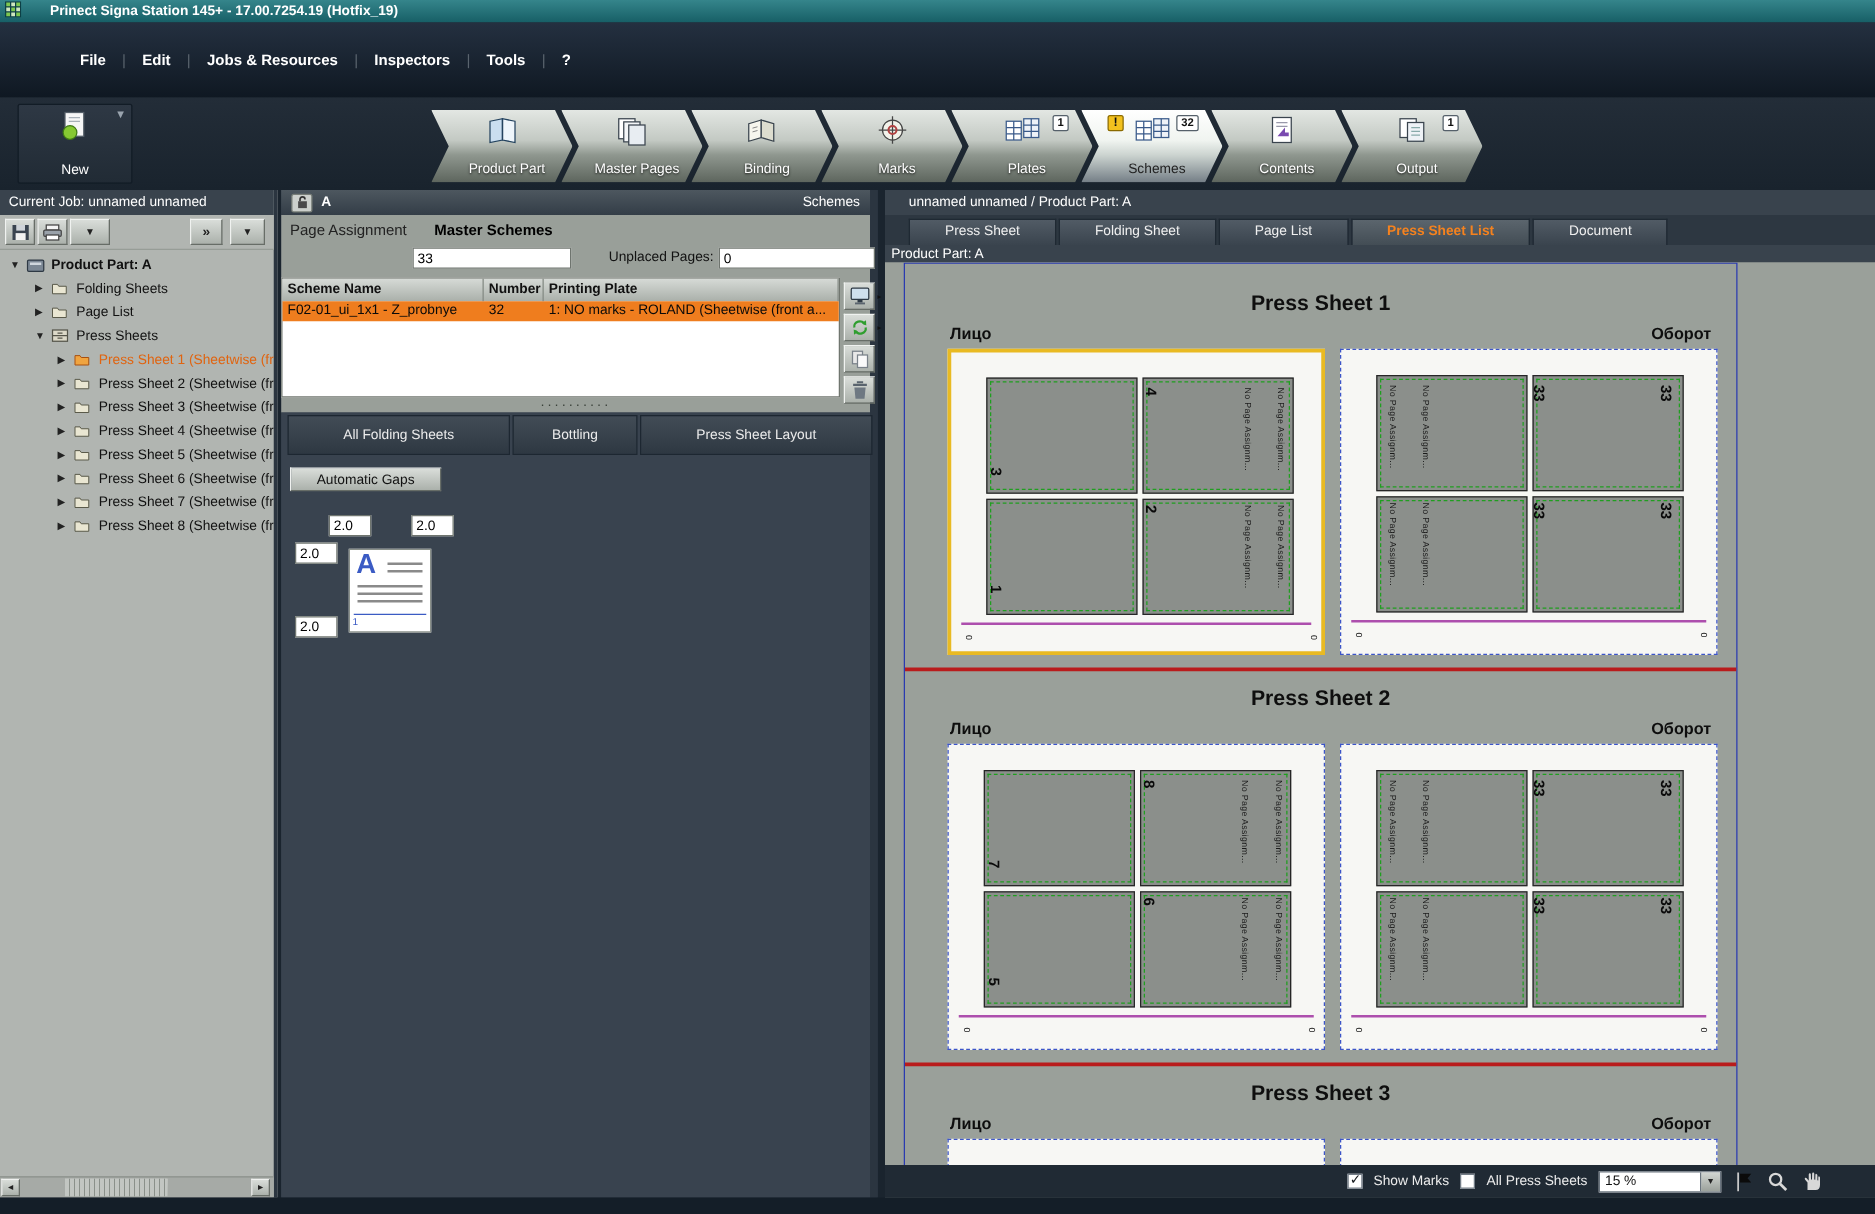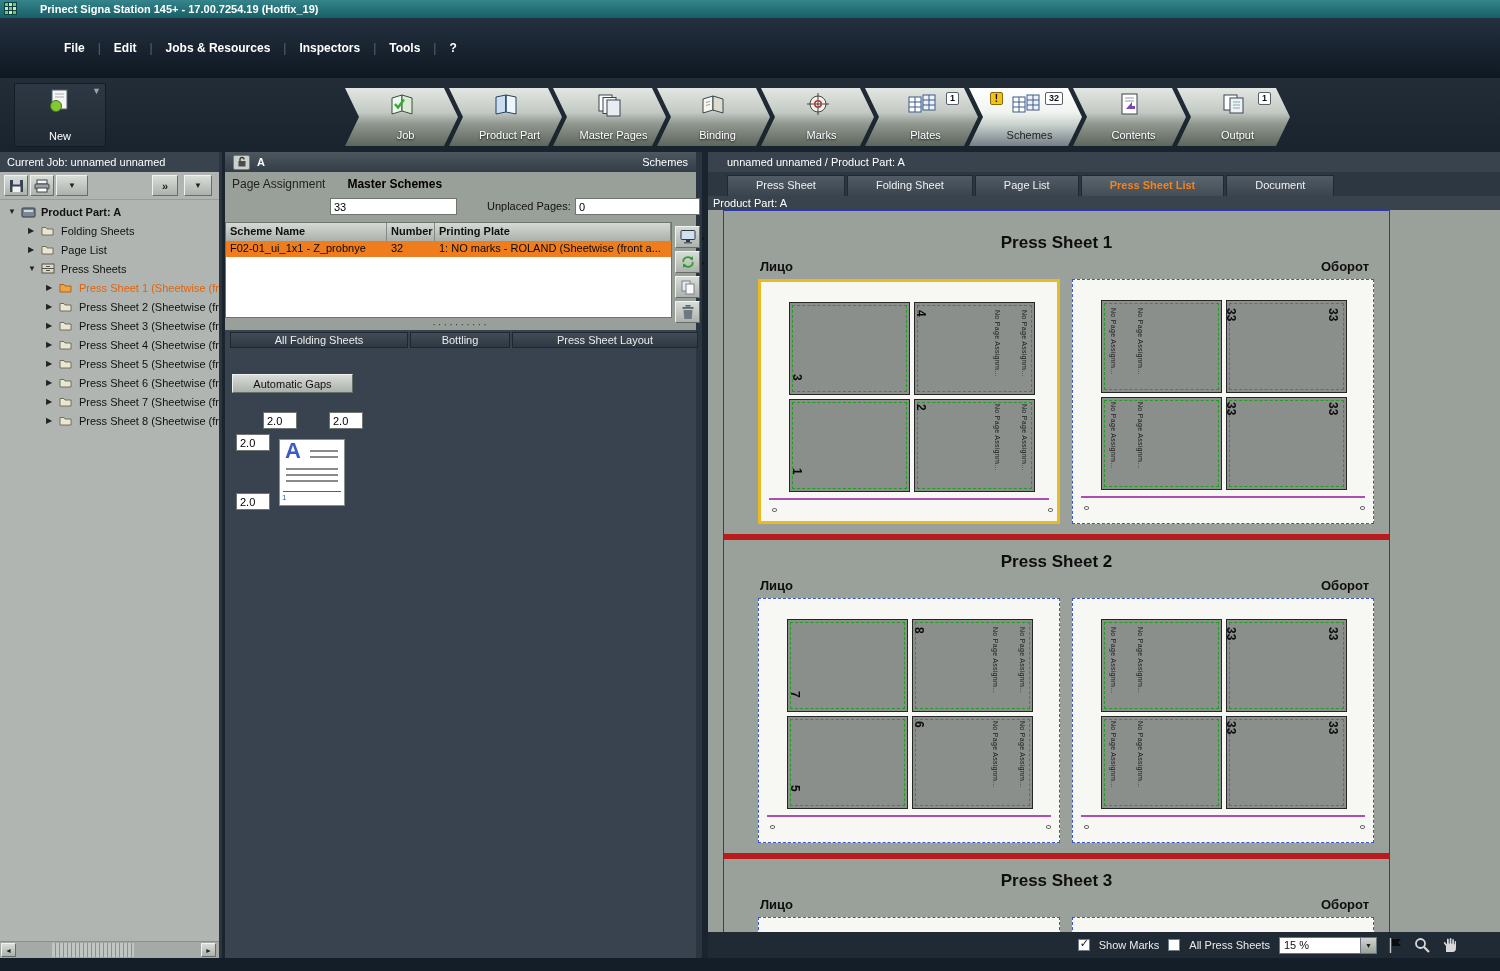--- a/index.html
+++ b/index.html
@@ -85,21 +85,21 @@
   .mt-hc { border-right:1px solid #838983; padding:2px 4px; overflow:hidden; white-space:nowrap; }
   .mt-row { display:flex; height:16px; background:#ef7d1e; font-size:11px; color:#0a0a0a; }
   .mt-c { padding:1px 4px; overflow:hidden; white-space:nowrap; }
   .c0 { width:161px; flex:0 0 161px; } .c1 { width:48px; flex:0 0 48px; } .c2 { flex:1; }
   .side-btns { position:absolute; left:450px; top:54px; width:27px; }
   .sbtn { width:25px; height:22px; margin-bottom:3px; position:relative; }
   .sbtn .mini { position:absolute; right:-6px; top:7px; font-size:6px; color:#111; }
   .split-dots { position:absolute; bottom:1px; left:0; right:0; text-align:center; color:#394039;
     font-size:11px; letter-spacing:2px; line-height:9px; }
   .mid-lower { position:absolute; top:178px; left:0; right:0; bottom:0; background:#39434f; }
-  .view-btns { position:absolute; top:2px; left:5px; width:470px; height:16px; display:flex; gap:2px; }
+  .view-btns { position:absolute; top:2px; left:5px; width:470px; height:32px; display:flex; gap:2px; }
   .vbtn { background:linear-gradient(#424c56,#2e3842); border:1px solid #1d2731; color:#ececec;
     font-size:11px; display:flex; align-items:center; justify-content:center; }
   .gaps-title { position:absolute; top:27px; left:0; width:477px; text-align:center; color:#f5831f;
     font-weight:bold; font-size:12px; }
   .auto-gaps { position:absolute; top:44px; left:7px; width:121px; height:19px; font-size:11px; color:#111; }
   .preview { position:absolute; left:54px; top:109px; width:66px; height:67px; background:#fff; border:1px solid #8a908a; }
   .pv-a { position:absolute; left:5px; top:-2px; font-size:22px; font-weight:bold; color:#3b5bc4; }
   .pv-line { position:absolute; height:2px; background:#8a8a8a; }
   .pv-underline { position:absolute; left:3px; right:3px; top:51px; height:1px; background:#3b5bc4; }
   .pv-num { position:absolute; left:2px; top:53px; font-size:8px; color:#3b5bc4; }
@@ -111,21 +111,21 @@
   .rp-tabs { position:absolute; top:20px; left:0; right:0; height:24px; background:#2d3741;
     display:flex; align-items:flex-end; padding-left:19px; gap:2px; }
   .rp-tab { height:21px; line-height:19px; padding:0 28px; background:linear-gradient(#515b65,#3a444e);
     border:1px solid #1f2933; border-bottom:none; color:#f0f0f0; font-size:11px; }
   .rp-tab.selected { color:#f5821e; font-weight:bold; background:linear-gradient(#5b656d,#434d55); }
   .rp-subheader { position:absolute; top:44px; left:0; right:0; height:14px; background:#39434d;
     color:#fff; font-size:11px; line-height:14px; padding-left:5px; }
   .rp-content { position:absolute; top:58px; left:0; right:0; bottom:26px; background:#9aa09a; overflow:hidden; }
   #press-sheet-list { position:absolute; left:15px; top:0; width:667px; height:1200px;
     border:1px solid #2a3ab0; }
-  .ps-row { padding:12px 0 10px; border-bottom:6px solid #b91c1c; }
+  .ps-row { padding:12px 0 10px; border-bottom:3px solid #b91c1c; }
   .ps-row:first-child { padding-top:22px; }
   .ps-title { text-align:center; font-size:17px; font-weight:bold; color:#0e0e0e; height:20px; }
   .ps-labels { display:flex; justify-content:space-between; padding:6px 20px 4px 36px;
     font-size:13px; font-weight:bold; color:#0e0e0e; height:26px; }
   .ps-sheets { display:flex; gap:12px; padding-left:34px; }
   .sheet { position:relative; width:302px; height:245px; background:#f7f7f4; }
   .sheet-sel { border:3px solid #e9ba22; }
   .sheet-unsel { border:1px dashed #3c55c8; }
   .pgrid { position:absolute; left:28px; top:20px; width:246px; height:190px;
     display:grid; grid-template-columns:1fr 1fr; grid-template-rows:1fr 1fr; gap:4px; }
@@ -196,28 +196,20 @@
             <circle cx="9" cy="18" r="5.5" fill="#86c832" stroke="#3f7a14"></circle>
           </svg>
       </span>
       <span class="nb-caret">▼</span>
       <span class="nb-label">New</span>
     </div>
 
     <div class="steps">
       <div class="step">
         <span class="step-icon"><svg width="28" height="26">
-              <path d="M4 6 L14 3 V19 L4 22 Z" fill="#f0f6f0" stroke="#33523a"></path>
-              <path d="M24 6 L14 3 V19 L24 22 Z" fill="#dcead8" stroke="#33523a"></path>
-              <path d="M7 12 l3 3.5 l6 -8" stroke="#2fae2f" stroke-width="2.4" fill="none"></path>
-            </svg></span>
-        <span class="step-label">Job</span>
-      </div>
-      <div class="step">
-        <span class="step-icon"><svg width="28" height="26">
               <path d="M4 5 L14 3 V20 L4 22 Z" fill="#cadef0" stroke="#24435f"></path>
               <path d="M24 5 L14 3 V20 L24 22 Z" fill="#eef5fb" stroke="#24435f"></path>
               <line x1="14" y1="3" x2="14" y2="20" stroke="#24435f"></line>
             </svg></span>
         <span class="step-label">Product Part</span>
       </div>
       <div class="step">
         <span class="step-icon"><svg width="28" height="26">
               <rect x="3" y="3" width="13" height="16" fill="#fff" stroke="#3a444e"></rect>
               <rect x="7" y="5.5" width="13" height="16" fill="#f4f6f8" stroke="#3a444e"></rect>

